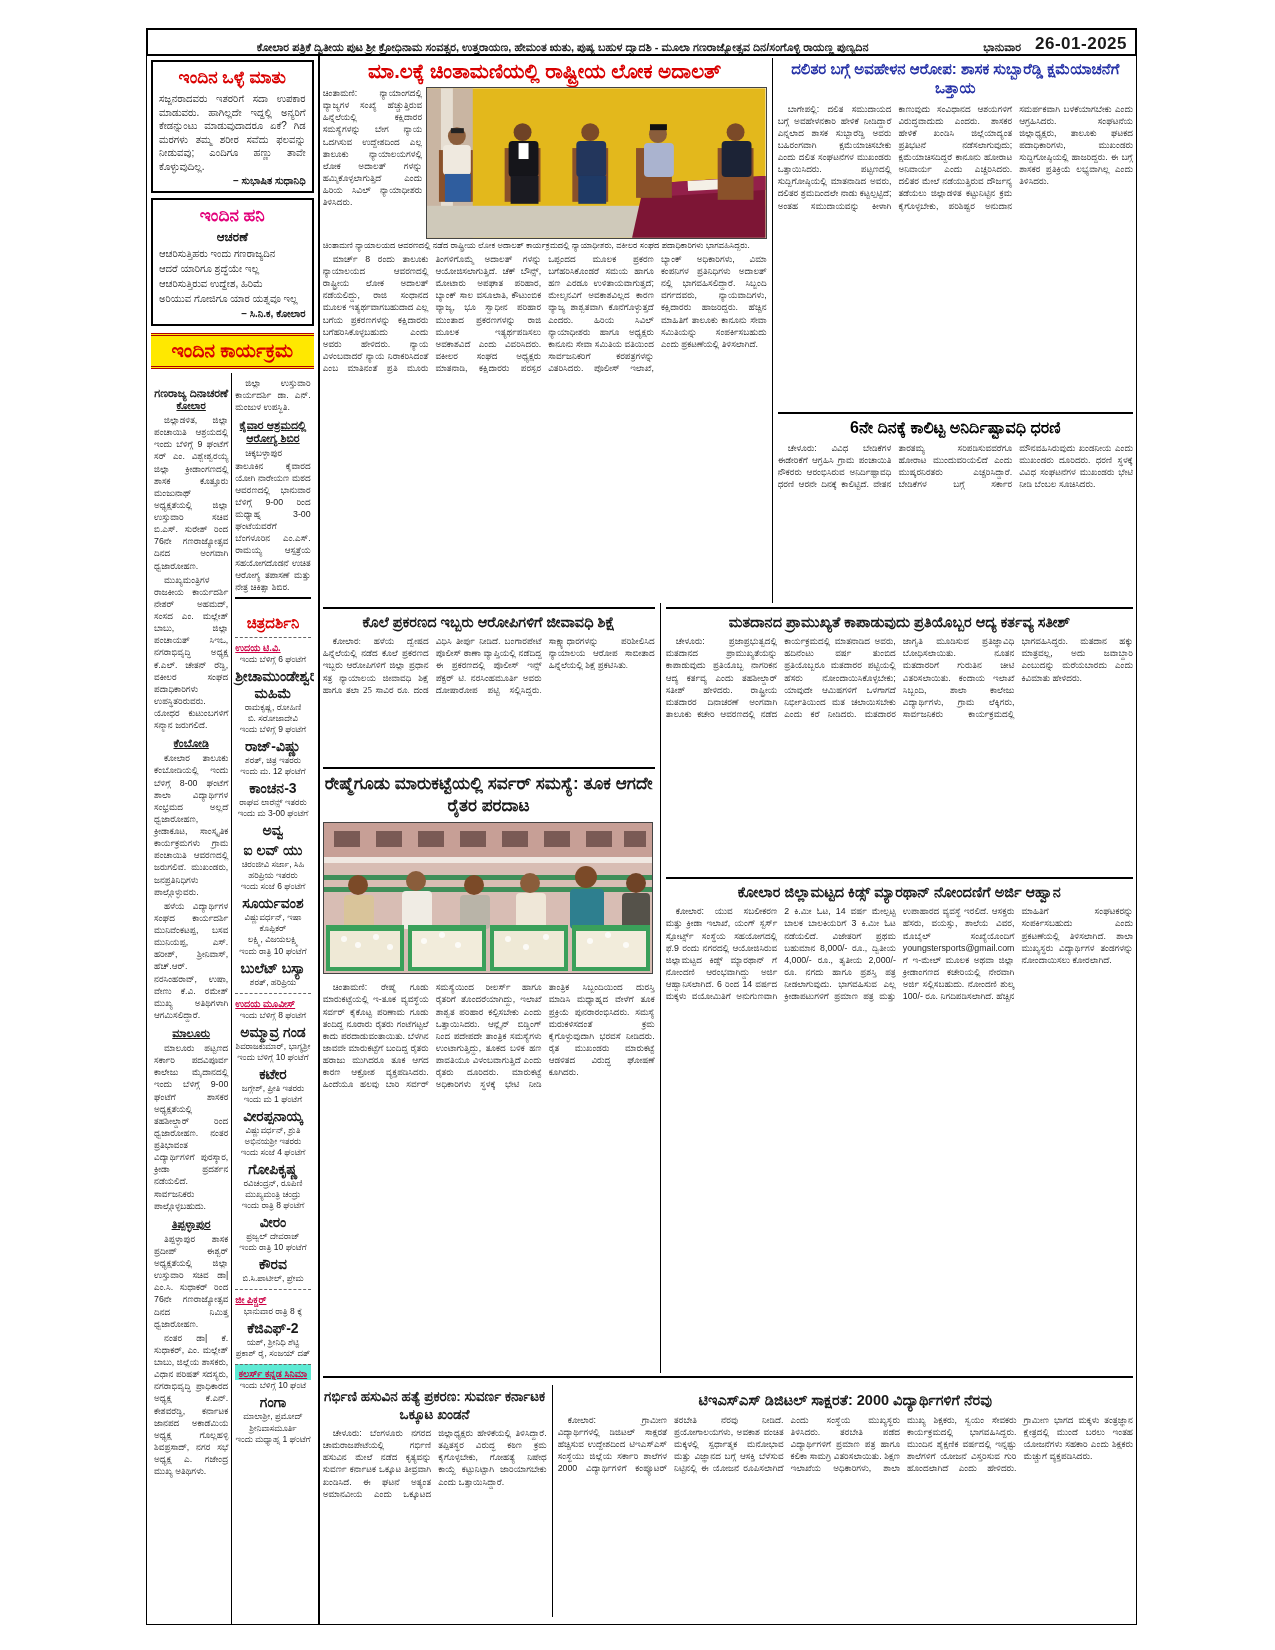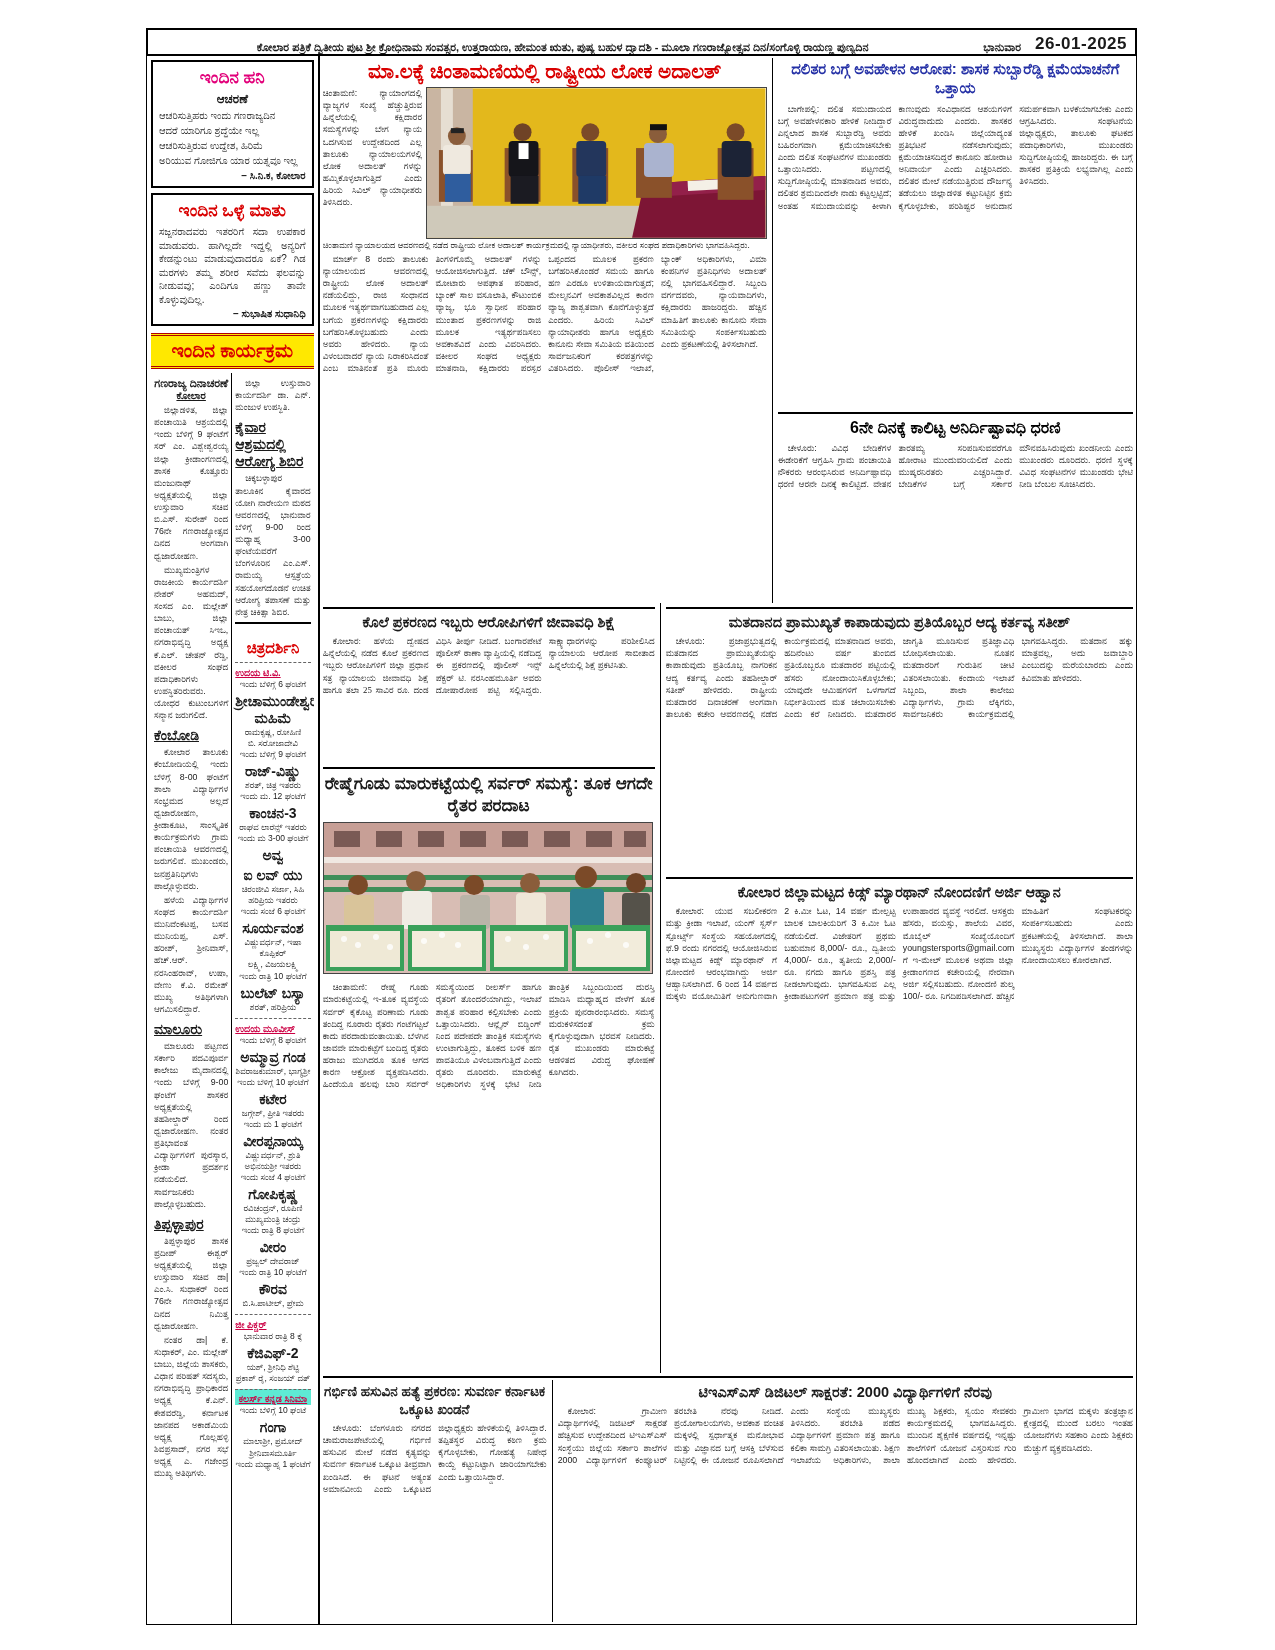--- a/index.html
+++ b/index.html
@@ -17,23 +17,23 @@
   .box .btitle{text-align:center;font-size:17px;font-weight:bold;color:#d90000;margin:2px 0 4px;}
   .box .btitle.pink{color:#e2007a;}
   .box .bbody{font-size:10px;line-height:1.35;text-align:justify;}
   .box .bsub{text-align:center;font-weight:bold;font-size:12px;margin:2px 0;}
   .box .bline{font-size:10px;line-height:1.5;}
   .box .bauthor{font-size:10px;font-weight:bold;text-align:right;margin-top:2px;}
   .banner{background:#ffe800;border-top:3px double #b00000;border-bottom:3px double #b00000;color:#d90000;font-size:19px;font-weight:bold;text-align:center;padding:4px 0;margin:2px 0 4px;}
   .railcols{flex:1;display:flex;overflow:hidden;}
   .railcol{width:50%;padding:2px 3px;box-sizing:border-box;overflow:hidden;}
   .railcol.first{border-right:1px solid #000;}
-  .t-head{font-weight:bold;font-size:11px;text-align:center;margin-top:2px;}
+  .t-head{font-weight:bold;font-size:11px;text-align:center;margin-top:12px;}
   .t-place{font-weight:bold;font-size:10px;text-align:center;text-decoration:underline;}
-  .t-head2{font-weight:bold;font-size:14px;text-decoration:underline;margin-top:6px;}
+  .t-head2{font-weight:bold;font-size:11px;text-align:center;text-decoration:underline;margin-top:6px;}
   .t-para{font-size:8.8px;line-height:1.38;text-align:justify;text-indent:10px;margin:2px 0;}
   .cinehead{color:#d90000;font-size:15px;font-weight:bold;text-align:center;border-top:2px solid #000;padding-top:15px;margin-top:4px;}
   .t-channel{color:#cc0044;font-weight:bold;font-size:9.5px;text-decoration:underline;border-top:1px dashed #666;margin-top:5px;padding-top:4px;}
   .t-channelhl{color:#cc0044;font-weight:bold;font-size:9.5px;text-align:center;text-decoration:underline;background:#5eead4;border-top:1px dashed #666;margin-top:5px;padding-top:3px;}
   .t-movie{font-weight:bold;font-size:14px;text-align:center;margin-top:3px;}
   .t-cast{font-size:8.5px;text-align:center;line-height:1.3;}
   .t-time{font-size:8.5px;text-align:center;line-height:1.3;}
   
   .main{flex:1;display:flex;flex-direction:column;padding:2px 3px;box-sizing:border-box;}
   .row1{display:flex;height:545px;}
@@ -51,55 +51,55 @@
   .c5{column-count:5;}
   .rstack{flex:1;padding-left:5px;box-sizing:border-box;}
   .h-blue{color:#2430a6;font-size:15px;font-weight:bold;text-align:center;line-height:1.25;margin:2px 0 5px;}
   .h-blk{color:#000;font-size:16px;font-weight:bold;text-align:center;line-height:1.2;margin:4px 0 5px;}
   .rule{border-top:2px solid #000;margin:4px 0;}
   .row2{display:flex;height:770px;}
   .l2{width:338px;border-right:1px solid #000;padding-right:5px;box-sizing:border-box;}
   .r2{flex:1;padding-left:5px;box-sizing:border-box;}
   .h-m{font-size:14.5px;font-weight:bold;text-align:center;line-height:1.25;margin:3px 0 4px;}
   .h-l{font-size:17px;font-weight:bold;text-align:center;line-height:1.3;margin:4px 0 5px;}
-  .row3{display:flex;border-top:2px solid #000;margin-top:3px;padding-top:2px;flex:1;}
+  .row3{display:flex;border-top:2px solid #000;margin-top:3px;padding-top:2px;flex:1;align-items:center;}
   .a8{width:230px;border-right:1px solid #000;padding-right:5px;box-sizing:border-box;}
   .a9{flex:1;padding-left:5px;box-sizing:border-box;}
   .h-s{font-size:13.5px;font-weight:bold;text-align:center;line-height:1.3;margin:3px 0 4px;}
 </style>
 </head>
 <body>
 
 <div class="page">
 
   <div class="masthead">
     <span class="mtext">ಕೋಲಾರ ಪತ್ರಿಕೆ ದ್ವಿತೀಯ ಪುಟ   ಶ್ರೀ ಕ್ರೋಧಿನಾಮ ಸಂವತ್ಸರ, ಉತ್ತರಾಯಣ, ಹೇಮಂತ ಋತು, ಪುಷ್ಯ ಬಹುಳ ದ್ವಾದಶಿ - ಮೂಲಾ   ಗಣರಾಜ್ಯೋತ್ಸವ ದಿನ/ಸಂಗೊಳ್ಳಿ ರಾಯಣ್ಣ ಪುಣ್ಯದಿನ</span>
     <span class="mday">ಭಾನುವಾರ</span>
     <span class="mdate">26-01-2025</span>
   </div>
 
   <div class="frame">
 
     <div class="rail">
       <div class="box">
+        <div class="btitle">ಇಂದಿನ ಒಳ್ಳೆ ಮಾತು</div>
+        <div class="bbody">ಸಜ್ಜನರಾದವರು ಇತರರಿಗೆ ಸದಾ ಉಪಕಾರ ಮಾಡುವರು. ಹಾಗಿಲ್ಲದೇ ಇದ್ದಲ್ಲಿ ಅನ್ಯರಿಗೆ ಕೇಡನ್ನುಂಟು ಮಾಡುವುದಾದರೂ ಏಕೆ? ಗಿಡ ಮರಗಳು ತಮ್ಮ ಶರೀರ ಸವೆದು ಫಲವನ್ನು ನೀಡುವವು; ಎಂದಿಗೂ ಹಣ್ಣು ತಾವೇ ಕೊಳ್ಳುವುದಿಲ್ಲ.</div>
+        <div class="bauthor">– ಸುಭಾಷಿತ ಸುಧಾನಿಧಿ</div>
+      </div>
+      <div class="box">
         <div class="btitle pink">ಇಂದಿನ ಹನಿ</div>
         <div class="bsub">ಆಚರಣೆ</div>
         <div>
 
         <div class="bline">ಆಚರಿಸುತ್ತಿಹರು ಇಂದು ಗಣರಾಜ್ಯದಿನ</div>
             <div class="bline">ಆದರೆ ಯಾರಿಗೂ ಶ್ರದ್ಧೆಯೇ ಇಲ್ಲ</div>
             <div class="bline">ಆಚರಿಸುತ್ತಿರುವ ಉದ್ದೇಶ, ಹಿರಿಮೆ</div>
             <div class="bline">ಅರಿಯುವ ಗೋಜಿಗೂ ಯಾರ ಯತ್ನವೂ ಇಲ್ಲ</div>
           </div>
         <div class="bauthor">– ಸಿ.ನಿ.ಕ, ಕೋಲಾರ</div>
-      </div>
-      <div class="box">
-        <div class="btitle">ಇಂದಿನ ಒಳ್ಳೆ ಮಾತು</div>
-        <div class="bbody">ಸಜ್ಜನರಾದವರು ಇತರರಿಗೆ ಸದಾ ಉಪಕಾರ ಮಾಡುವರು. ಹಾಗಿಲ್ಲದೇ ಇದ್ದಲ್ಲಿ ಅನ್ಯರಿಗೆ ಕೇಡನ್ನುಂಟು ಮಾಡುವುದಾದರೂ ಏಕೆ? ಗಿಡ ಮರಗಳು ತಮ್ಮ ಶರೀರ ಸವೆದು ಫಲವನ್ನು ನೀಡುವವು; ಎಂದಿಗೂ ಹಣ್ಣು ತಾವೇ ಕೊಳ್ಳುವುದಿಲ್ಲ.</div>
-        <div class="bauthor">– ಸುಭಾಷಿತ ಸುಧಾನಿಧಿ</div>
       </div>
       <div class="banner">ಇಂದಿನ ಕಾರ್ಯಕ್ರಮ</div>
       <div class="railcols">
         <div class="railcol first">
 
         <div class="t-head">ಗಣರಾಜ್ಯ ದಿನಾಚರಣೆ</div>
             <div class="t-place">ಕೋಲಾರ</div>
             <div class="t-para">ಜಿಲ್ಲಾಡಳಿತ, ಜಿಲ್ಲಾ ಪಂಚಾಯಿತಿ ಆಶ್ರಯದಲ್ಲಿ ಇಂದು ಬೆಳಿಗ್ಗೆ 9 ಘಂಟೆಗೆ ಸರ್ ಎಂ. ವಿಶ್ವೇಶ್ವರಯ್ಯ ಜಿಲ್ಲಾ ಕ್ರೀಡಾಂಗಣದಲ್ಲಿ ಶಾಸಕ ಕೊತ್ತೂರು ಮಂಜುನಾಥ್ ಅಧ್ಯಕ್ಷತೆಯಲ್ಲಿ ಜಿಲ್ಲಾ ಉಸ್ತುವಾರಿ ಸಚಿವ ಬಿ.ಎಸ್. ಸುರೇಶ್ ರಿಂದ 76ನೇ ಗಣರಾಜ್ಯೋತ್ಸವ ದಿನದ ಅಂಗವಾಗಿ ಧ್ವಜಾರೋಹಣ.</div>
             <div class="t-para">ಮುಖ್ಯಮಂತ್ರಿಗಳ ರಾಜಕೀಯ ಕಾರ್ಯದರ್ಶಿ ನೇಶರ್ ಅಹಮದ್, ಸಂಸದ ಎಂ. ಮಲ್ಲೇಶ್ ಬಾಬು, ಜಿಲ್ಲಾ ಪಂಚಾಯತ್ ಸಿಇಒ, ನಗರಾಭಿವೃದ್ಧಿ ಅಧ್ಯಕ್ಷ ಕೆ.ಎಲ್. ಚೇತನ್ ರೆಡ್ಡಿ, ವಕೀಲರ ಸಂಘದ ಪದಾಧಿಕಾರಿಗಳು ಉಪಸ್ಥಿತರಿರುವರು. ಯೋಧರ ಕುಟುಂಬಗಳಿಗೆ ಸನ್ಮಾನ ಜರುಗಲಿದೆ.</div>
             <div class="t-head2">ಕೆಂಬೋಡಿ</div>

